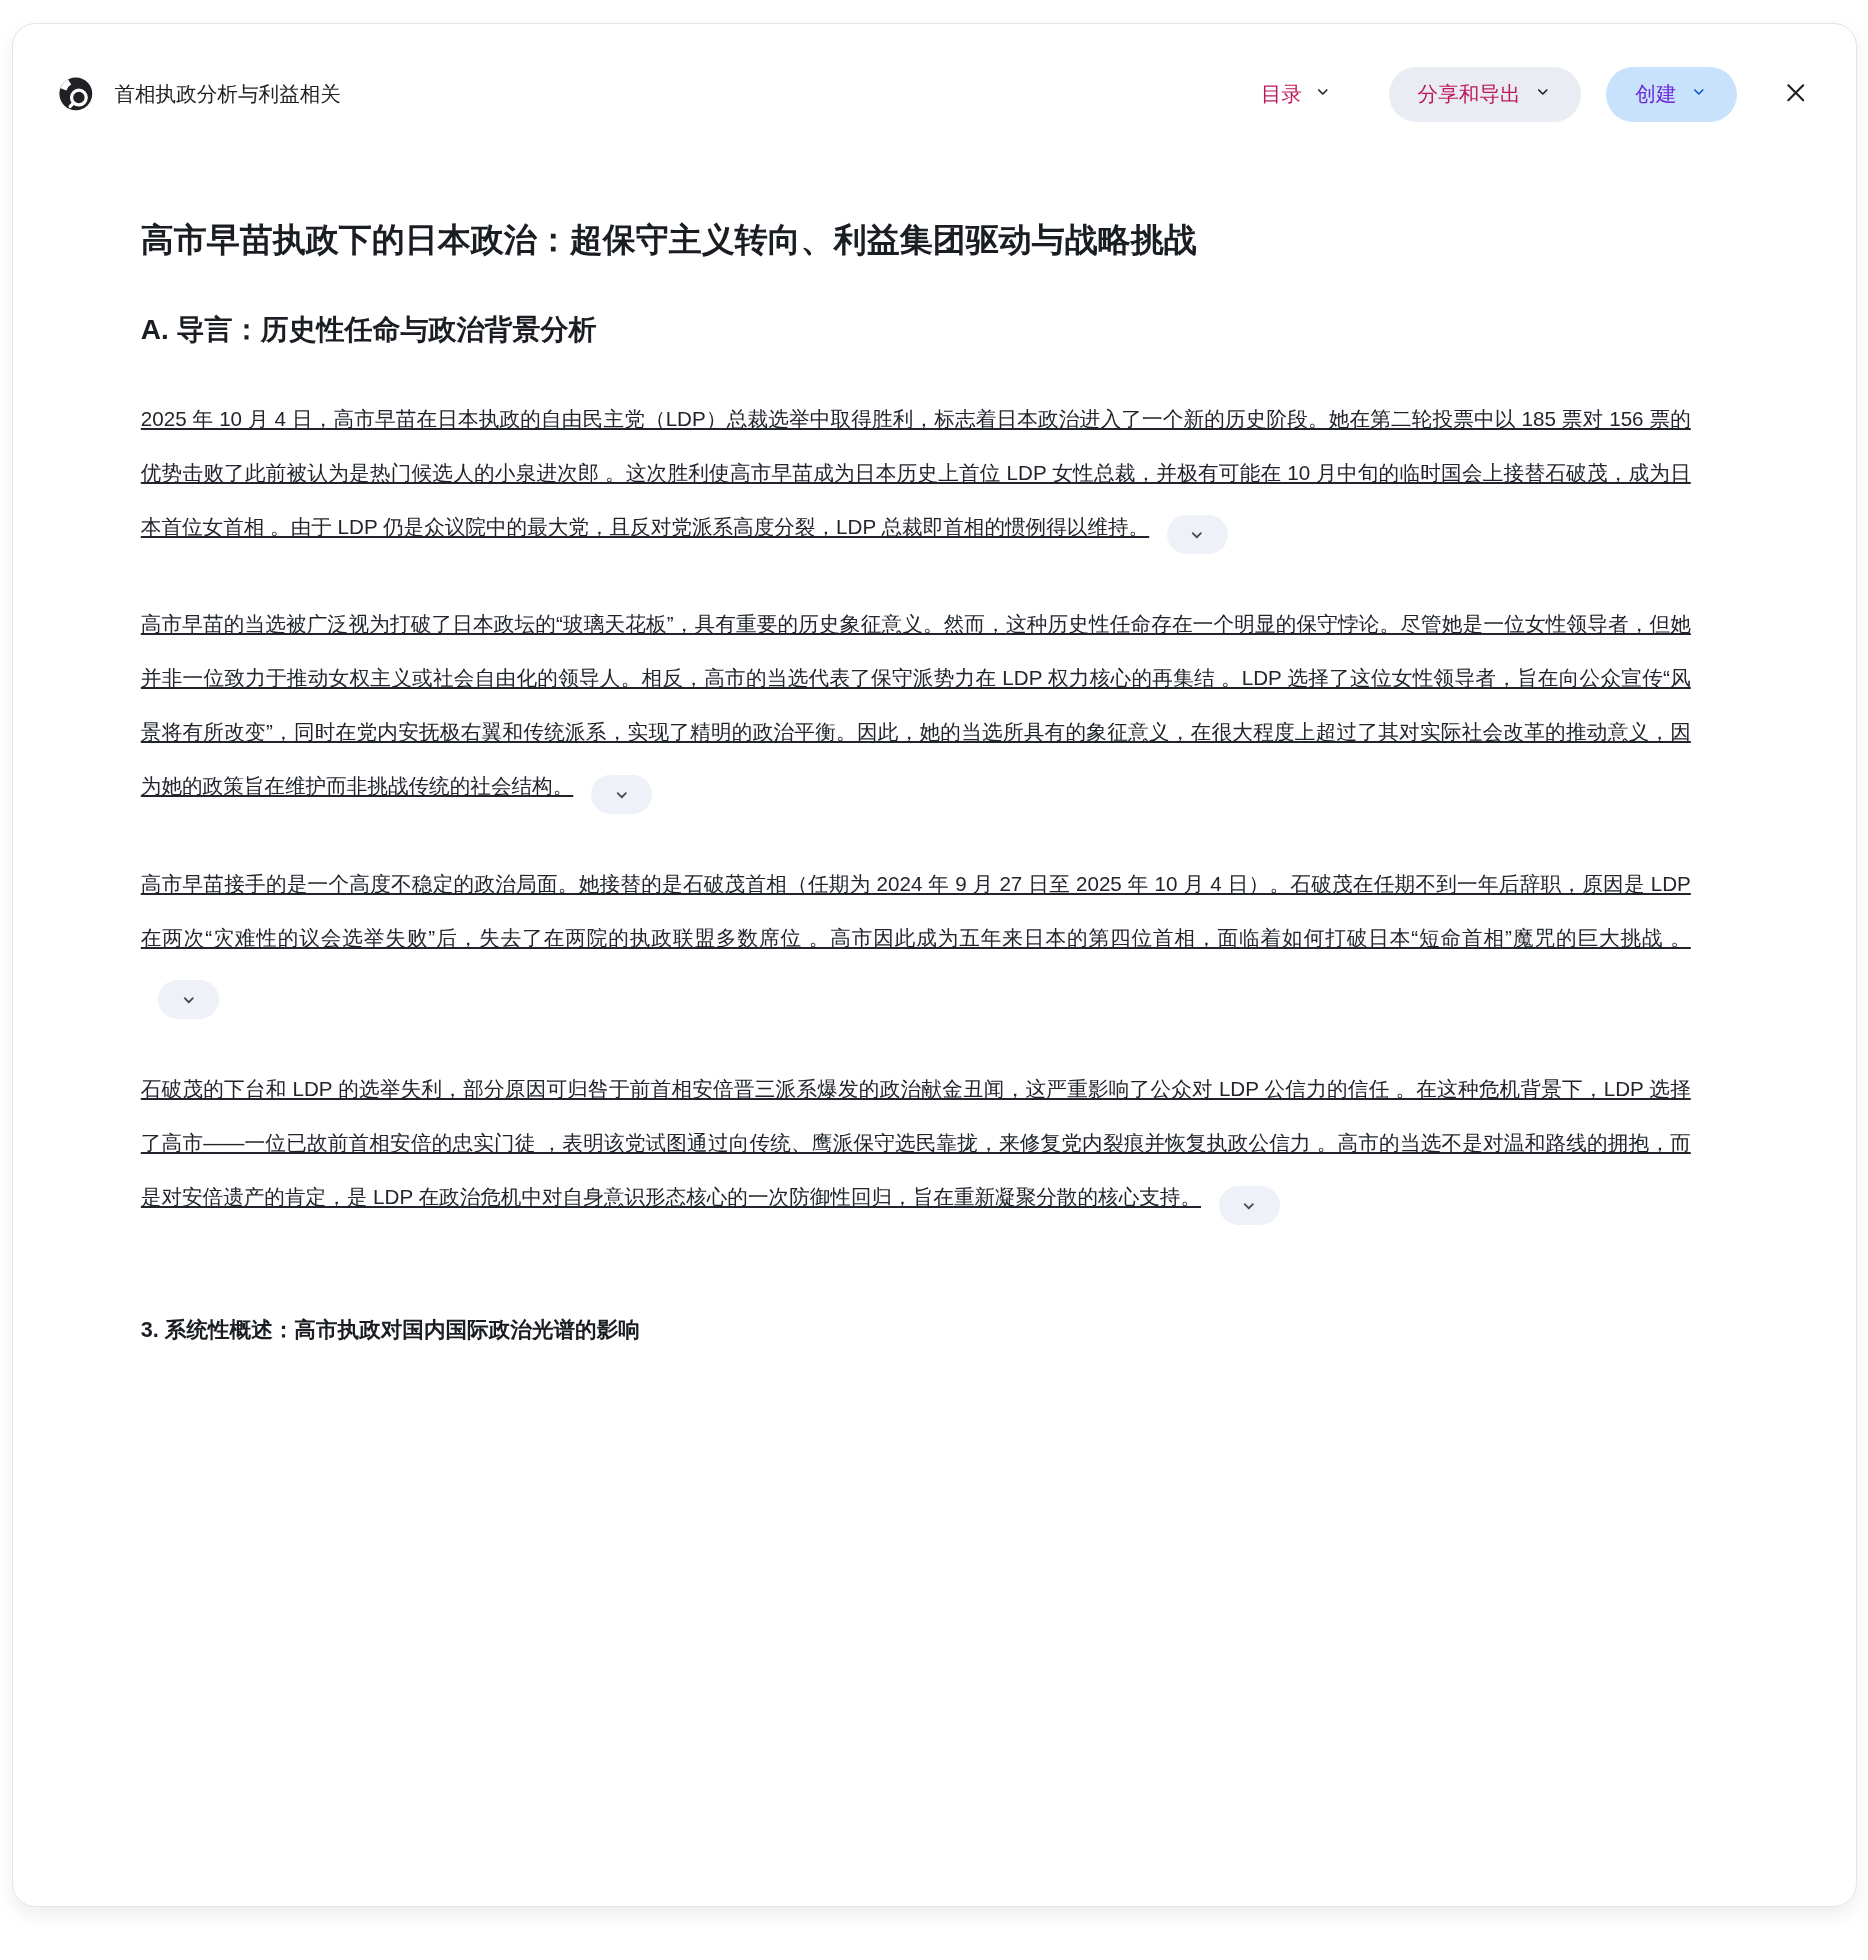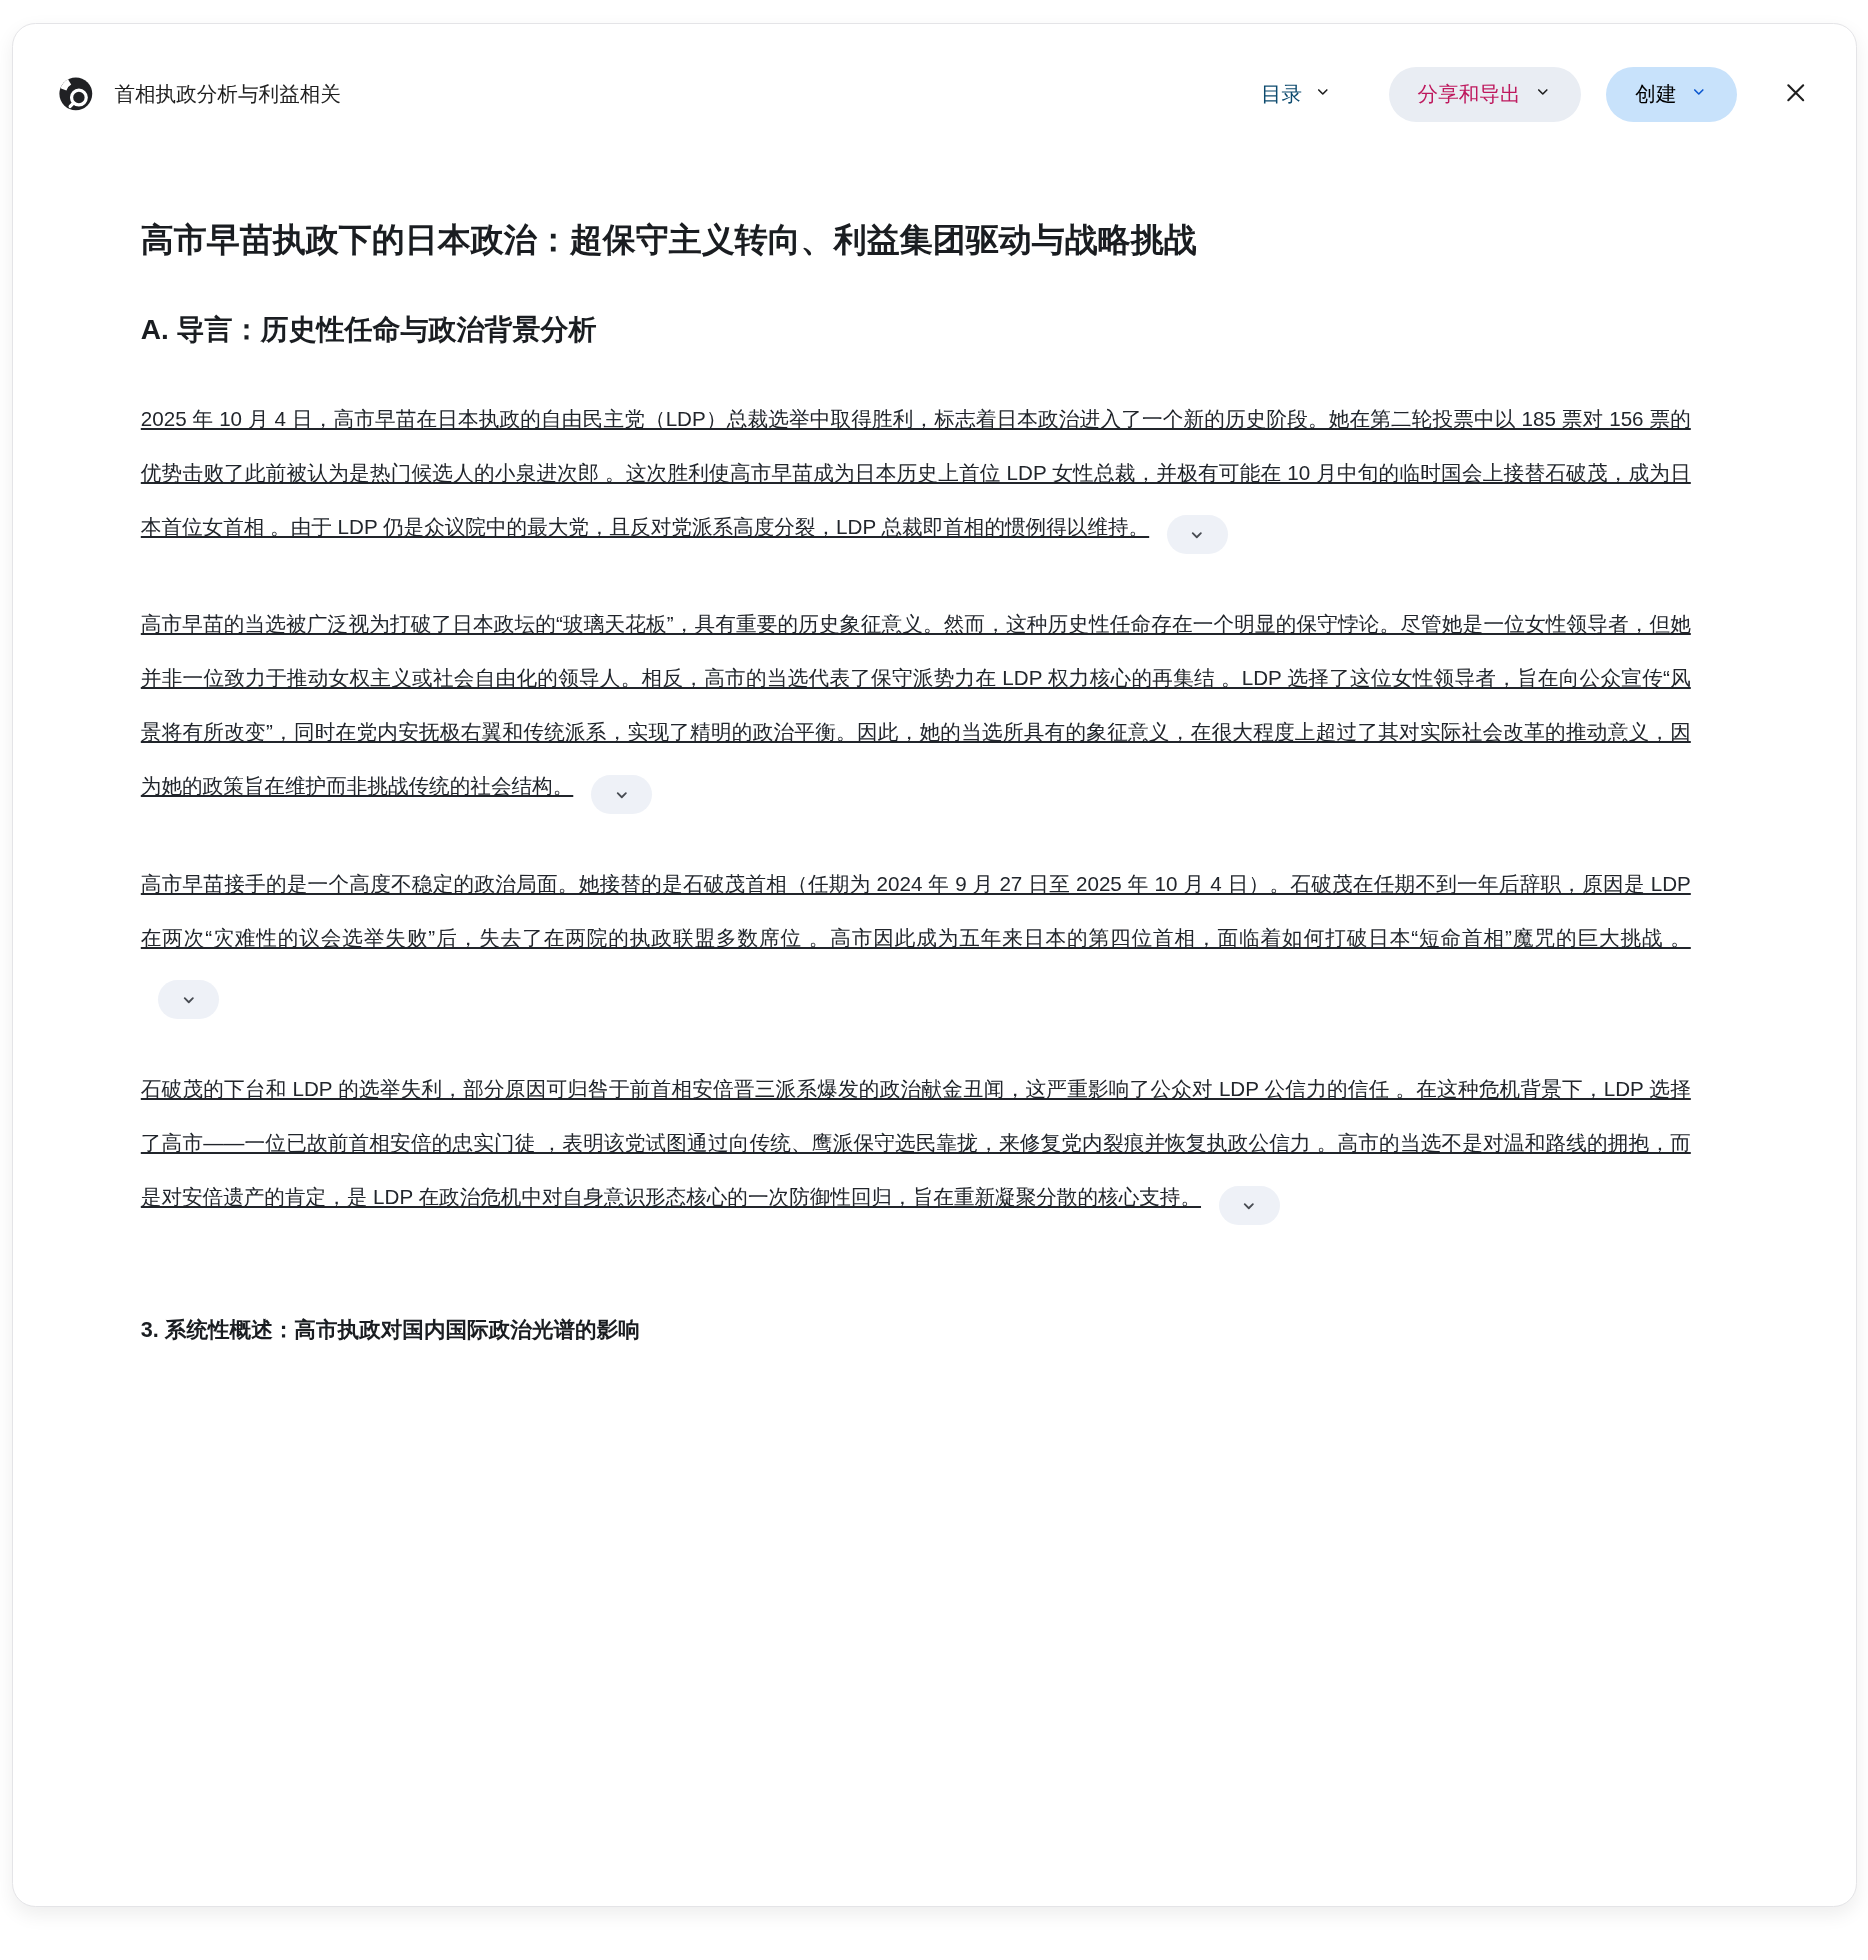--- a/index.html
+++ b/index.html
@@ -33,39 +33,39 @@
     font-size: 20.6px;
     color: #1f1f1f;
     white-space: nowrap;
   }
   .header-spacer { flex: 1 1 auto; }
   .toc-control {
     display: inline-flex;
     align-items: center;
     gap: 11.8px;
     font-size: 20.6px;
-    color: #0c4a6e;
+    color: #be185d;
     cursor: pointer;
     margin-right: 57px;
   }
   .pill-btn {
     display: inline-flex;
     align-items: center;
     gap: 13.7px;
     height: 55px;
     padding: 0 29px;
     border: none;
     border-radius: 27.4px;
     font-family: inherit;
     font-size: 20.6px;
     cursor: pointer;
     white-space: nowrap;
   }
   .share-btn { background: #e9edf3; color: #be185d; }
-  .create-btn { background: #c8e2fb; color: #000000; margin-left: 25.5px; }
+  .create-btn { background: #c8e2fb; color: #6d28d9; margin-left: 25.5px; }
   .close-btn {
     margin-left: 41px;
     width: 35px; height: 35px;
     display: inline-flex;
     align-items: center;
     justify-content: center;
     background: transparent;
     border: none;
     cursor: pointer;
   }

